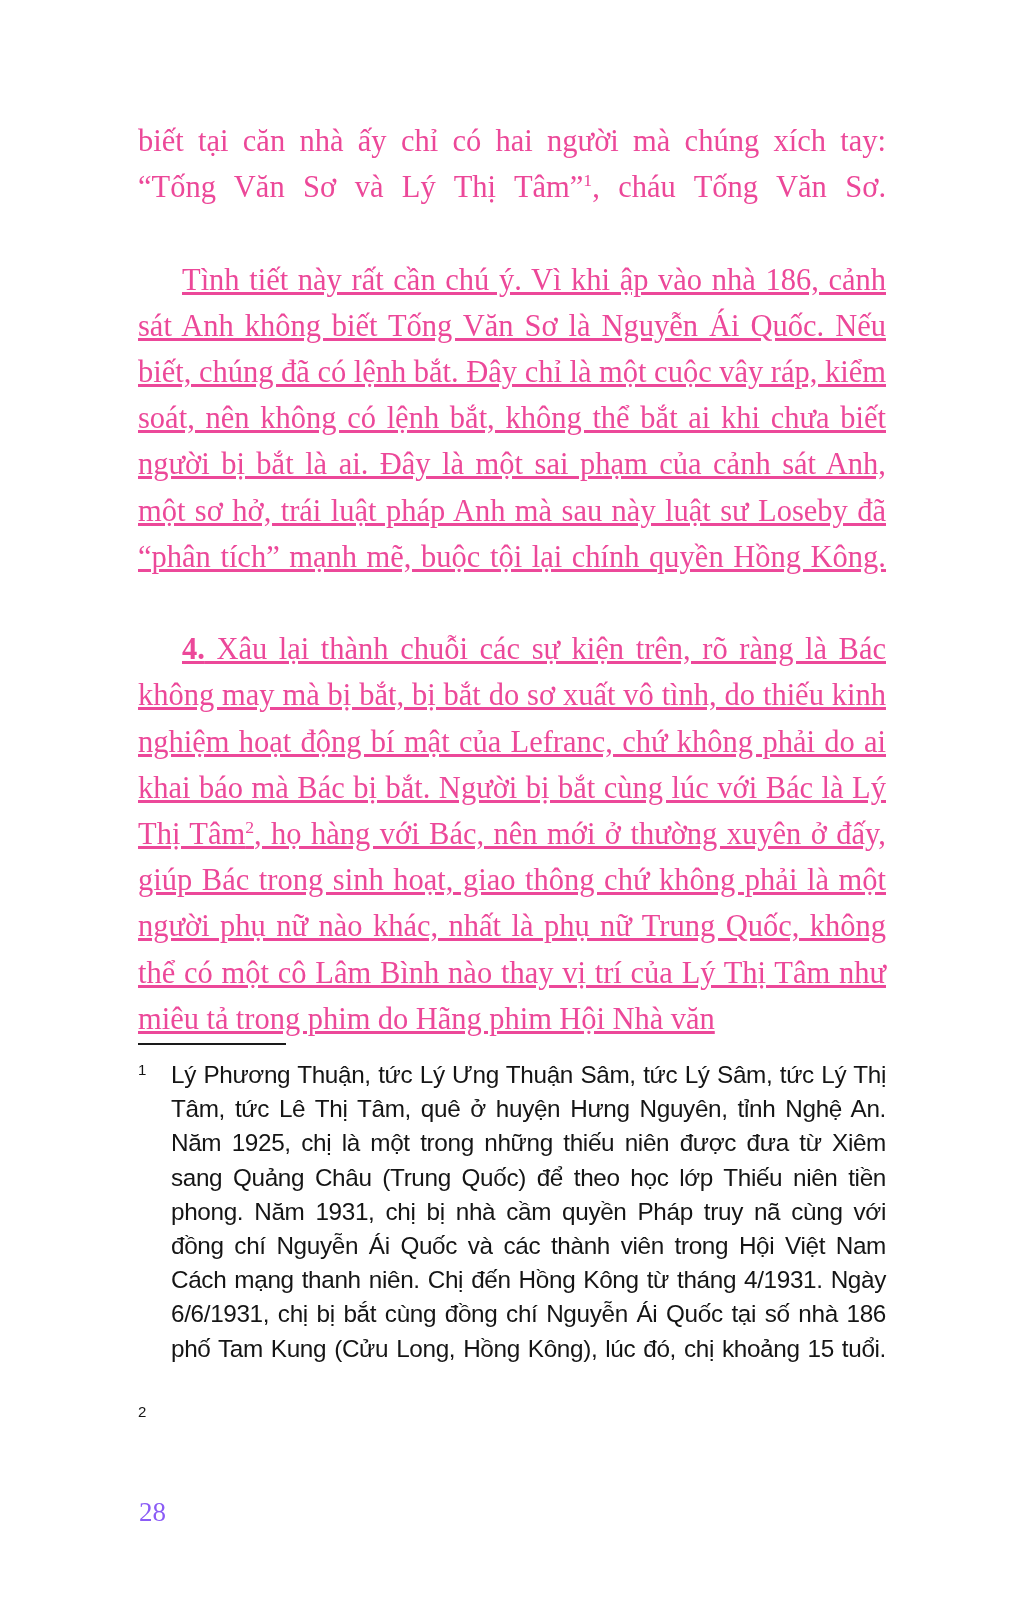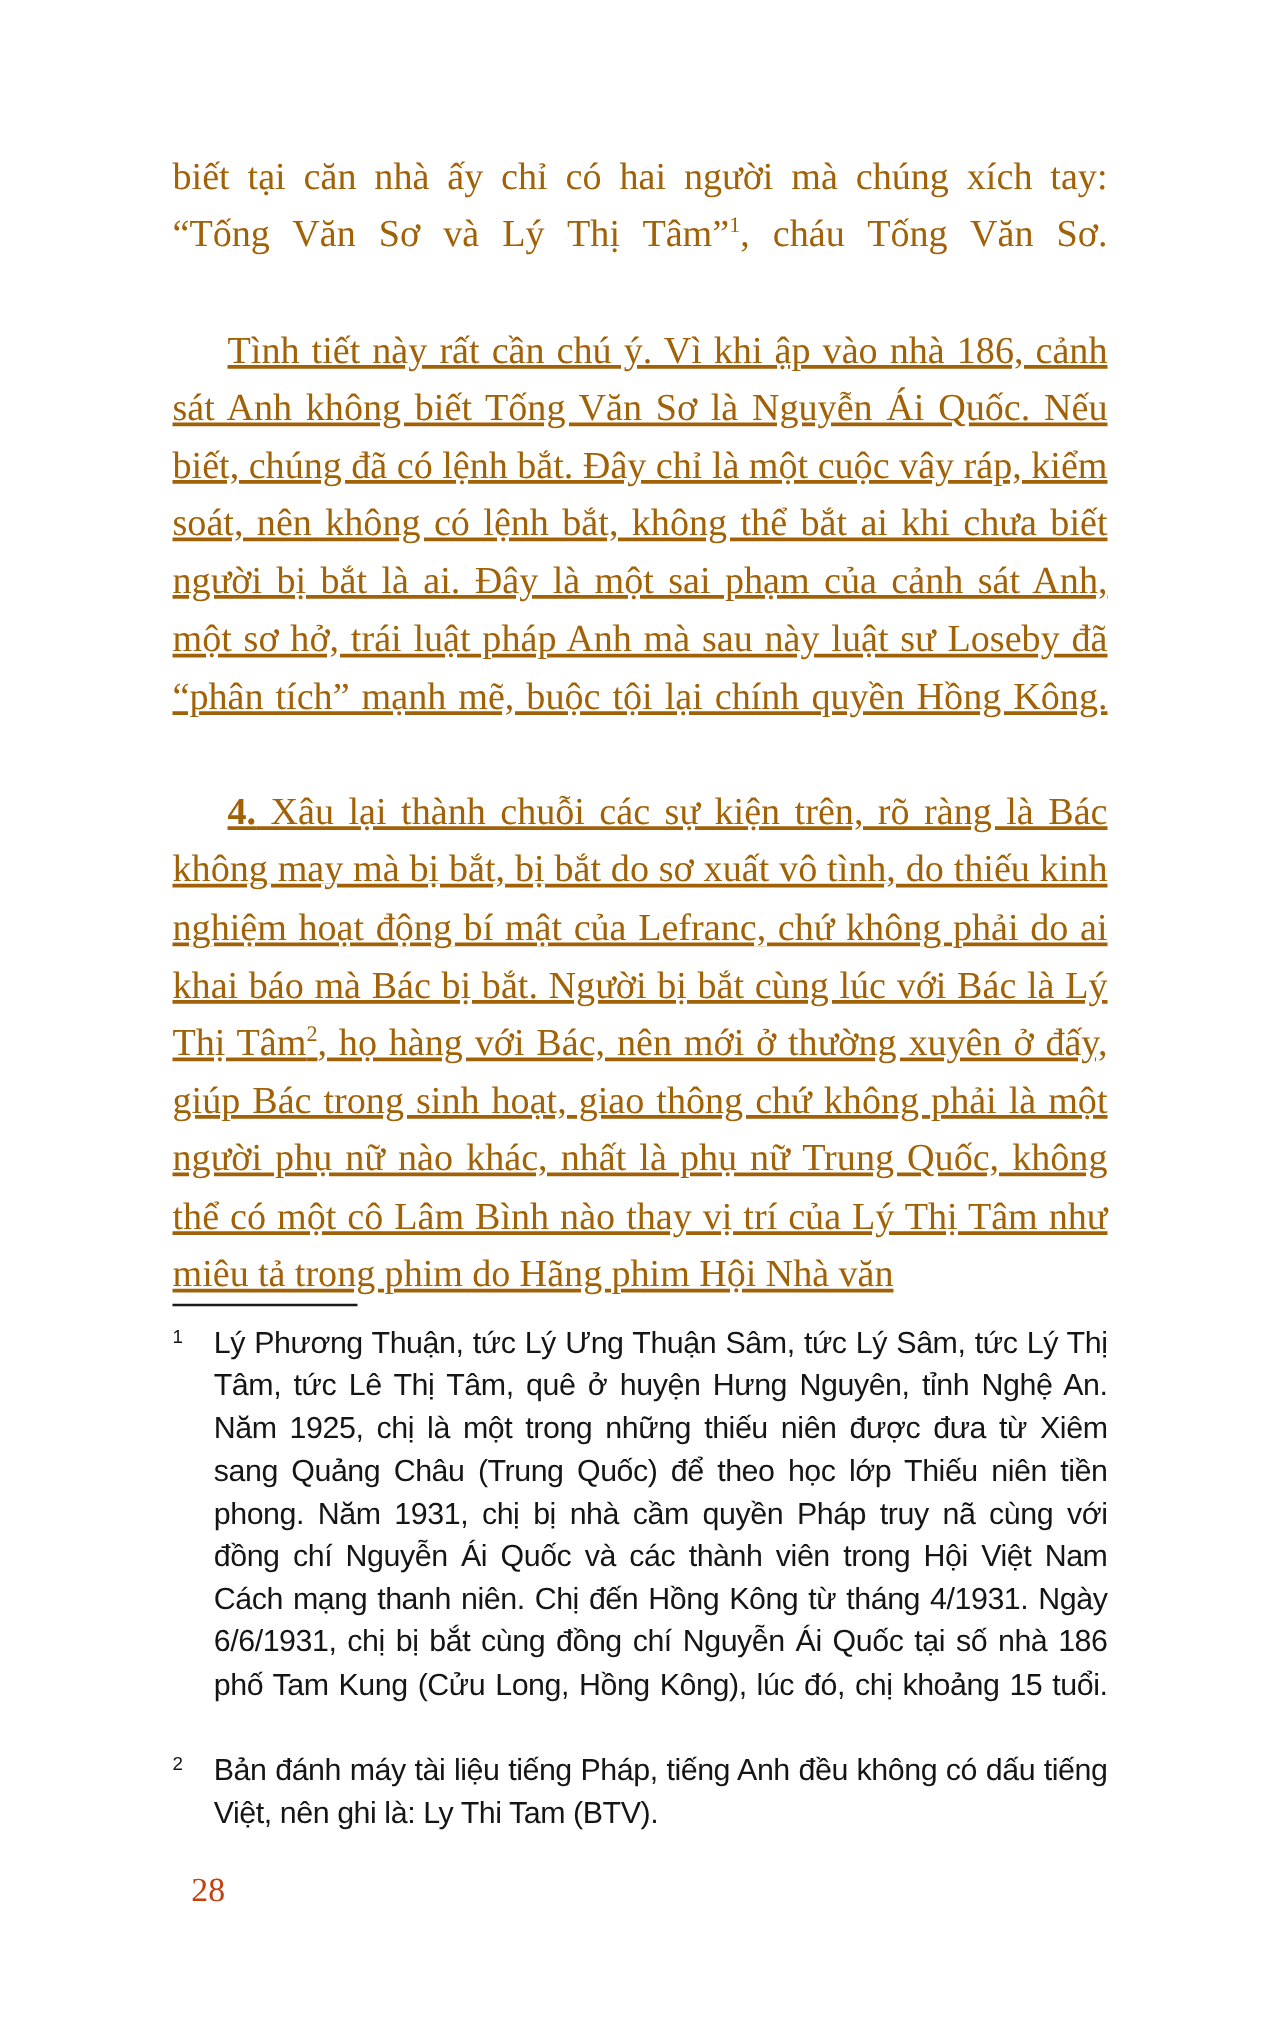--- a/index.html
+++ b/index.html
@@ -20,21 +20,21 @@
   .body-block {
     position: absolute;
     left: 138px;
     top: 118px;
     width: 748px;
   }
   .para {
     font-family: "Liberation Serif", "DejaVu Serif", serif;
     font-size: 30.5px;
     line-height: 46.2px;
-    color: #a16207;
+    color: #ec4899;
     text-align: justify;
     text-justify: inter-word;
     margin: 0;
     -webkit-hyphens: none;
     hyphens: none;
     word-spacing: -0.2px;
   }
   .para + .para {
     margin-top: 0px;
   }
@@ -102,26 +102,26 @@
   .fn::after {
     content: "";
     display: inline-block;
     width: 100%;
   }
   .fn.nojust::after { content: none; }
 
   
   .page-number {
     position: absolute;
-    left: 153px;
+    left: 139px;
     top: 1496px;
     font-family: "Liberation Serif", "DejaVu Serif", serif;
     font-size: 27px;
     line-height: 32px;
-    color: #c2410c;
+    color: #8b5cf6;
   }
 </style>
 </head>
 <body>
 
 <div class="page">
 
   <div class="body-block">
 
     <p class="para">
@@ -140,20 +140,20 @@
 
   <div class="fn-rule"></div>
 
   <div class="footnotes">
 
     <p class="fn">
       <span class="fn-marker">1</span><span>Lý Phương Thuận, tức Lý Ưng Thuận Sâm, tức Lý Sâm, tức Lý Thị Tâm, tức Lê Thị Tâm, quê ở huyện Hưng Nguyên, tỉnh Nghệ An. Năm 1925, chị là một trong những thiếu niên được đưa từ Xiêm sang Quảng Châu (Trung Quốc) để theo học lớp Thiếu niên tiền phong. Năm 1931, chị bị nhà cầm quyền Pháp truy nã cùng với đồng chí Nguyễn Ái Quốc và các thành viên trong Hội Việt Nam Cách mạng thanh niên. Chị đến Hồng Kông từ tháng 4/1931. Ngày 6/6/1931, chị bị bắt cùng đồng chí Nguyễn Ái Quốc tại số nhà 186 phố Tam Kung (Cửu Long, Hồng Kông), lúc đó, chị khoảng 15 tuổi.</span>
     </p>
 
     <p class="fn nojust">
-      <span class="fn-marker">2</span><span>Bản đánh máy tài liệu tiếng Pháp, tiếng Anh đều không có dấu tiếng Việt, nên ghi là: Ly Thi Tam (BTV).</span>
+      <span class="fn-marker">2</span>
     </p>
 
   </div>
 
   <div class="page-number">28</div>
 
 </div>
 
 </body></html>

